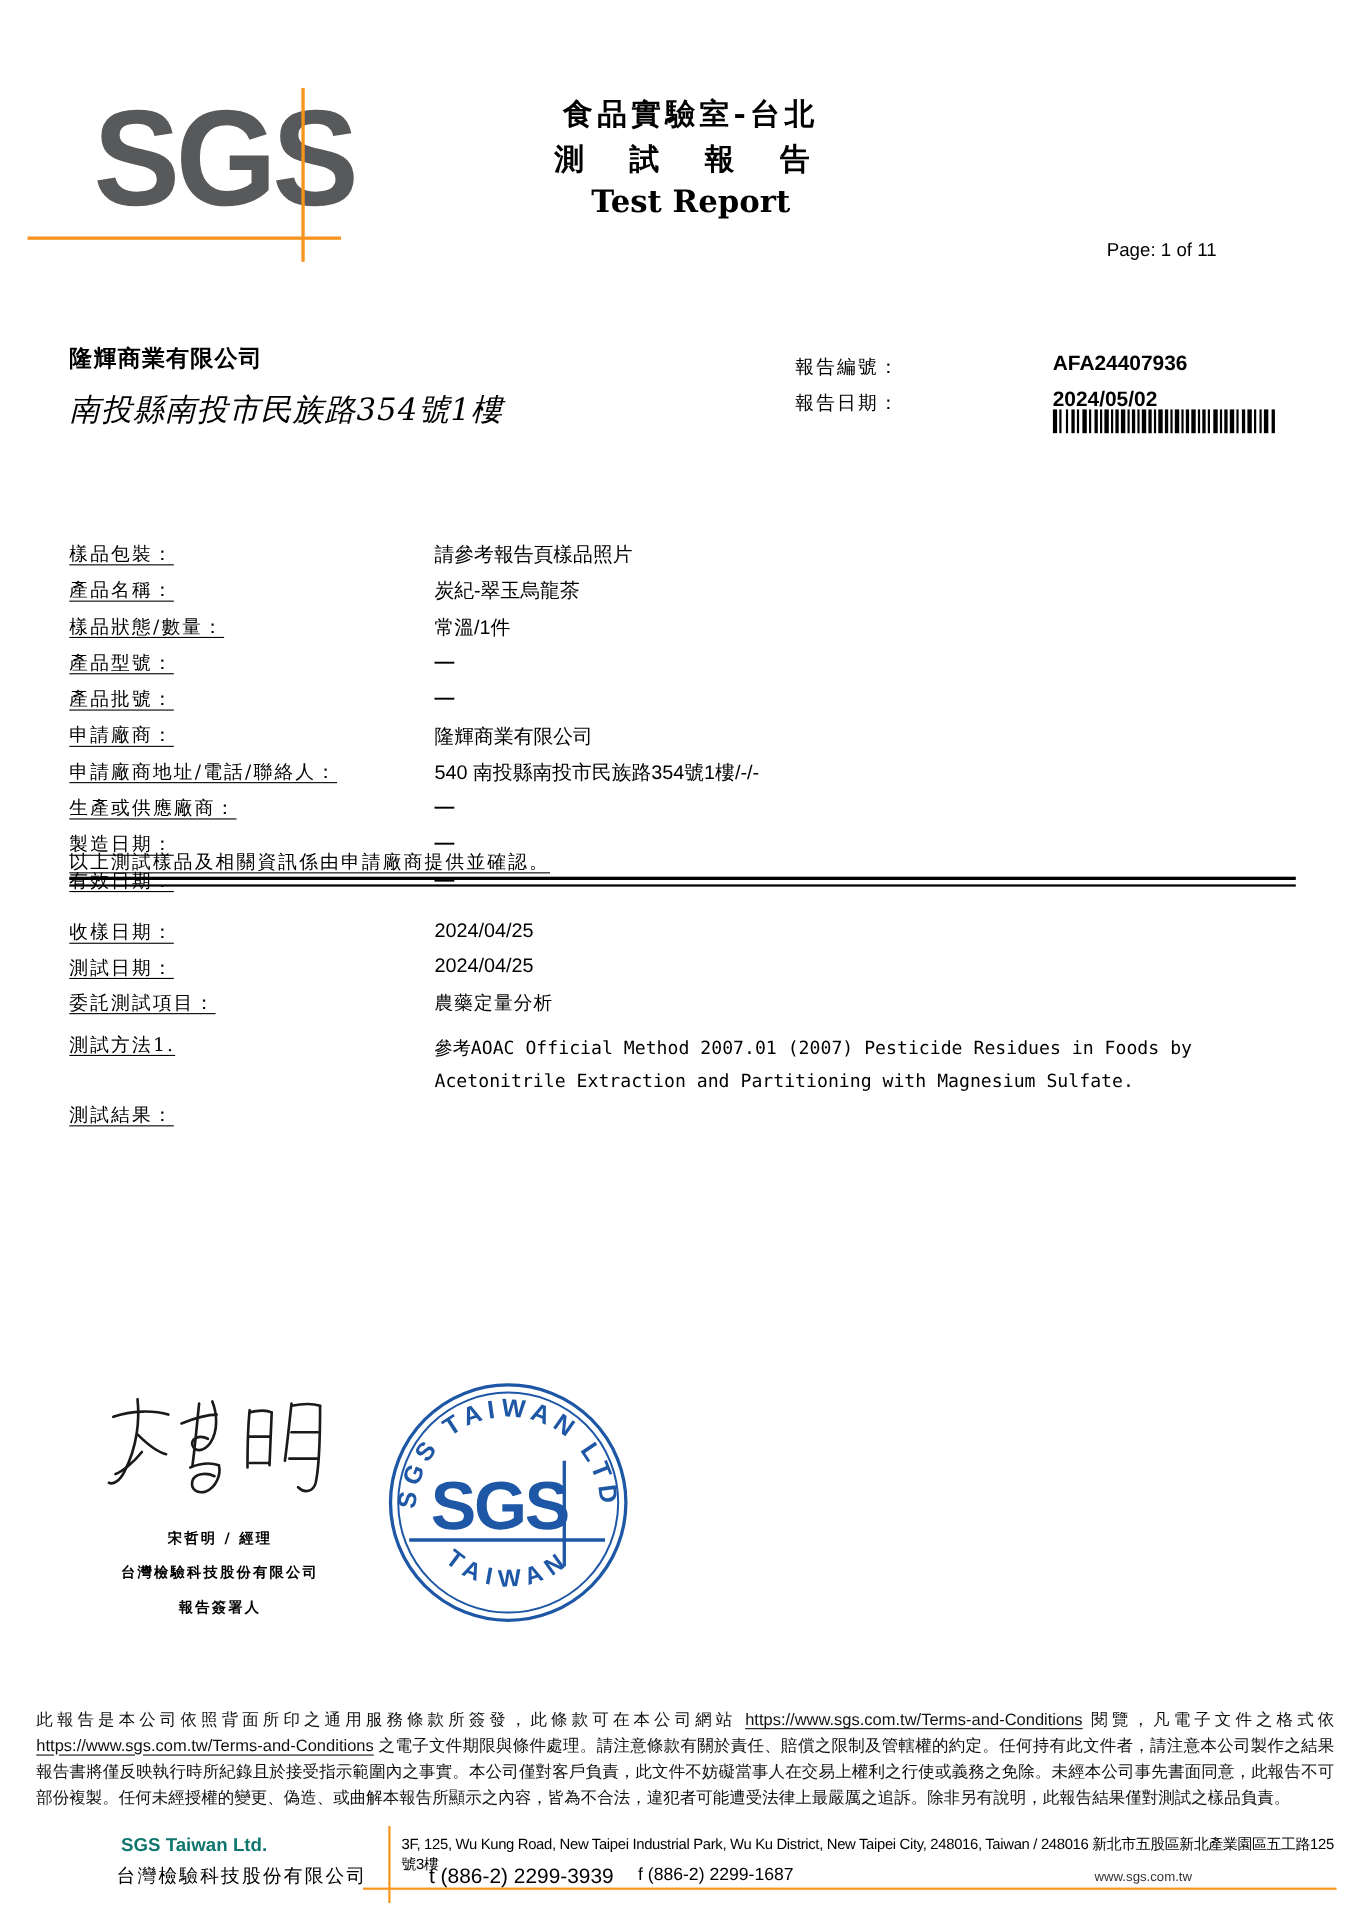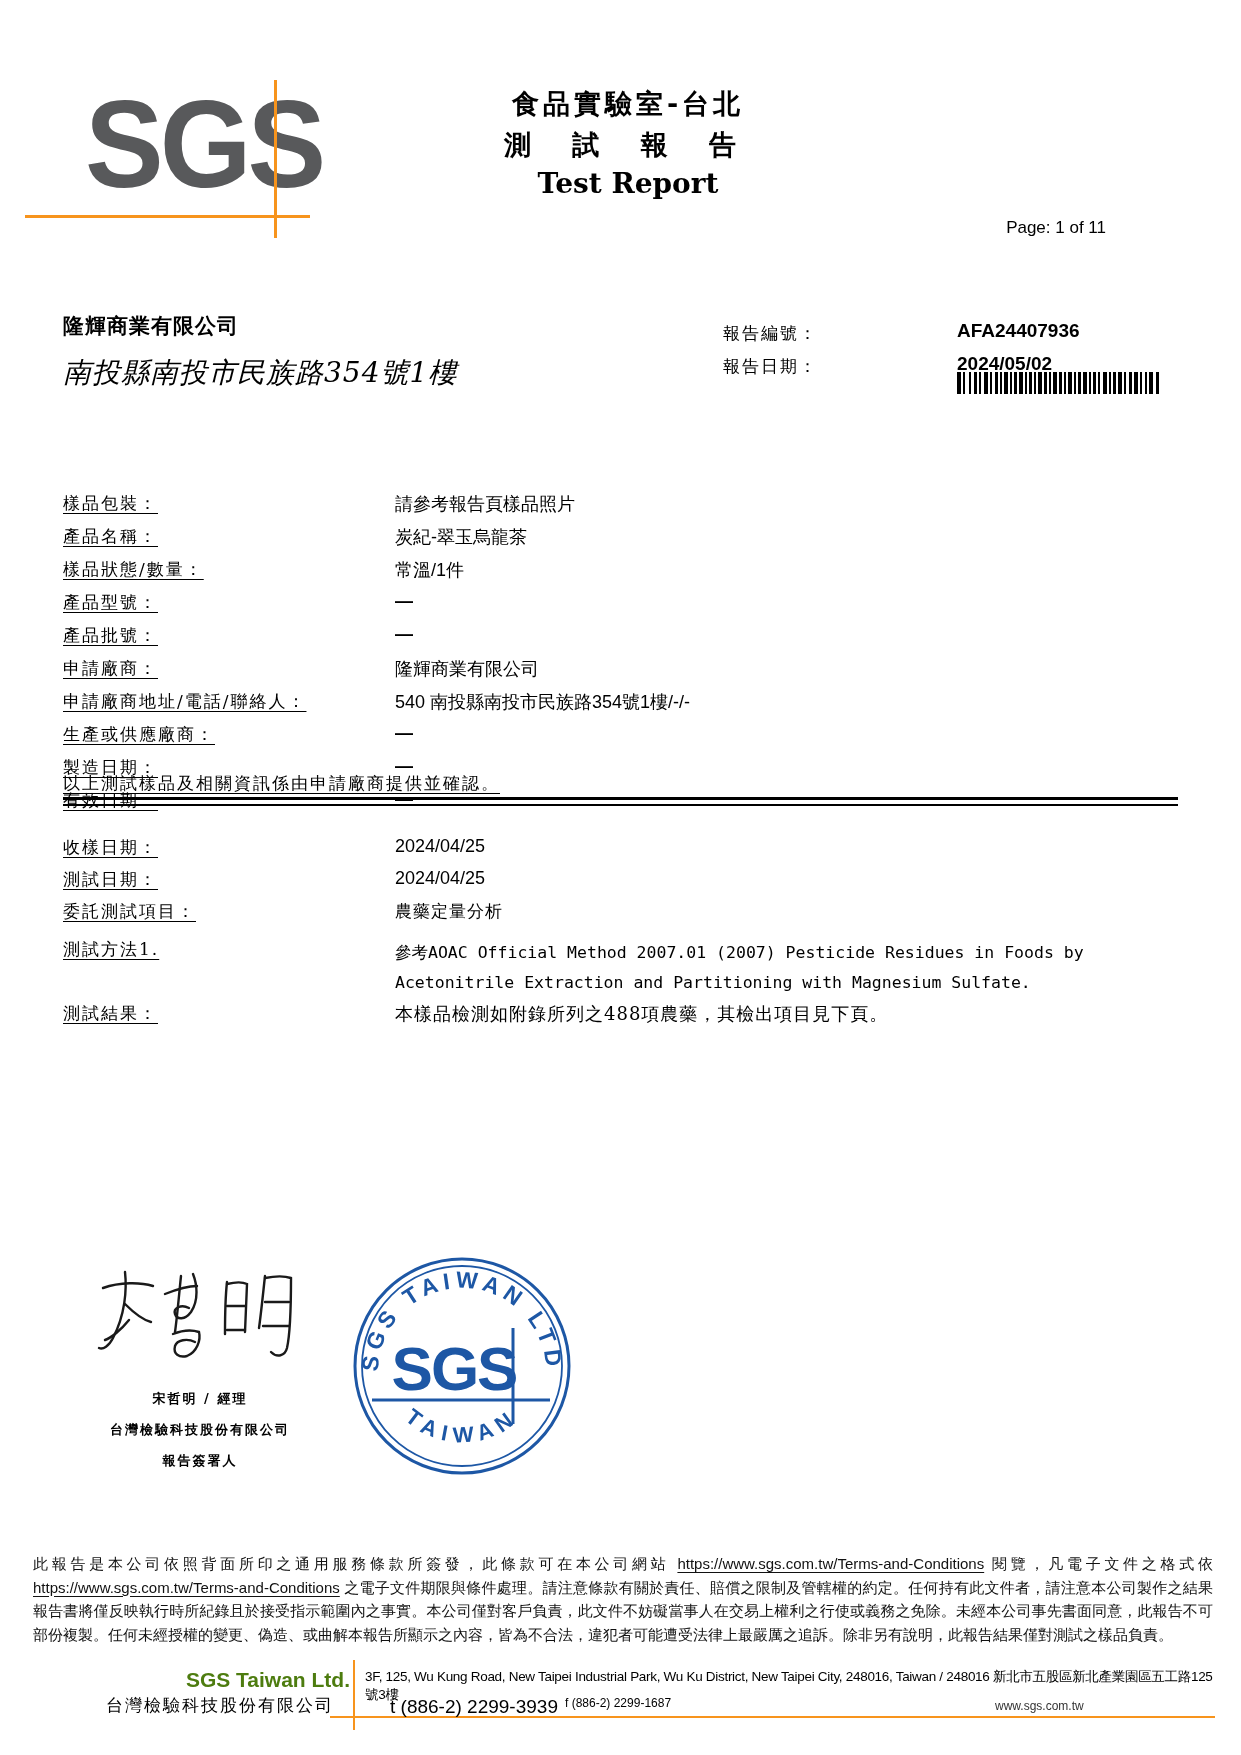--- a/index.html
+++ b/index.html
@@ -70,29 +70,29 @@
   .sig-co{position:absolute;left:0;top:131px;width:290px;}
   .sig-role{position:absolute;left:0;top:162px;width:290px;}
   .stamp{position:absolute;left:350px;top:1254px;}
   
   .legal{
     position:absolute;left:33px;top:1552px;width:1180px;
     font-size:15px;line-height:23.5px;color:#111;
     text-align:justify;
   }
   .legal .u{text-decoration:underline;text-underline-offset:3px;}
-  .f-co-en{position:absolute;left:110px;top:1668px;width:240px;text-align:right;
-    color:#4d7c0f;font-weight:bold;font-size:21px;}
+  .f-co-en{position:absolute;left:110px;top:1668px;width:240px;text-align:left;
+    color:#0f766e;font-weight:bold;font-size:17px;}
   .f-co-zh{position:absolute;left:90px;top:1694px;width:260px;text-align:center;
     font-family:"DejaVu Serif","Liberation Serif",serif;font-size:17px;letter-spacing:2px;}
   .f-vline{position:absolute;left:353px;top:1660px;width:2px;height:95px;background:#f7941d;}
   .f-hline{position:absolute;left:330px;top:1716px;width:885px;height:2px;background:#f7941d;}
   .f-addr1{position:absolute;left:365px;top:1668px;width:850px;font-size:13.5px;letter-spacing:-0.3px;}
   .f-tel{position:absolute;left:354px;top:1696px;font-size:19px;margin-left:36px;}
-  .f-fax{position:absolute;left:565px;top:1696px;font-size:12px;}
+  .f-fax{position:absolute;left:580px;top:1696px;font-size:16px;}
   .f-web{position:absolute;left:995px;top:1699px;font-size:12px;color:#333;}
   .f-member{position:absolute;left:1008px;top:1730px;font-size:13px;color:#222;}
 </style>
 </head>
 <body>
 
 <div class="page">
 
   <div class="logo">
     <div class="sgs-text">SGS</div>
@@ -229,21 +229,20 @@
   <div class="rows" style="top:938px;">
     <div class="row">
       <span class="lbl">測試方法1.</span>
       <span class="val mono" style="width:760px;">參考AOAC Official Method 2007.01 (2007) Pesticide Residues in Foods by Acetonitrile Extraction and Partitioning with Magnesium Sulfate.</span>
     </div>
   </div>
 
   <div class="rows" style="top:1002px;">
     <div class="row">
       <span class="lbl">測試結果：</span>
-      <span class="val serif" style="font-size:18px;">本樣品檢測如附錄所列之488項農藥，其檢出項目見下頁。</span>
     </div>
   </div>
 
   <div class="sig-block">
     <div class="sig-script">
       <svg width="210" height="110" viewBox="0 0 210 110">
         <g fill="none" stroke="#1a1a1a" stroke-width="2.4" stroke-linecap="round">
           <path d="M8 28 C 25 22, 45 22, 58 26"></path>
           <path d="M30 12 C 32 30, 30 55, 18 78 C 14 86, 8 90, 4 88"></path>
           <path d="M30 44 C 38 52, 48 60, 56 62"></path>

